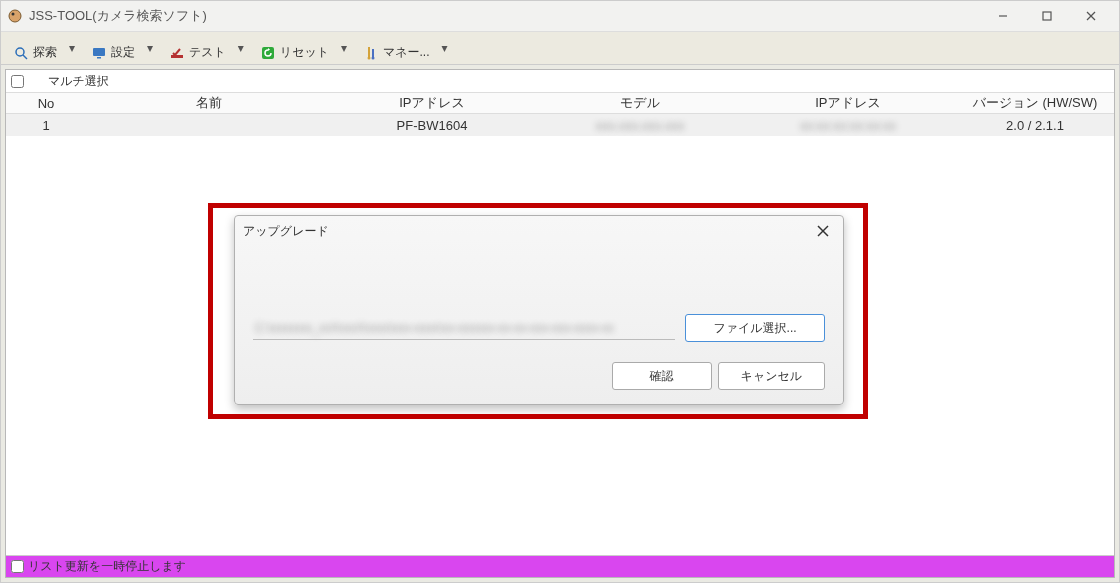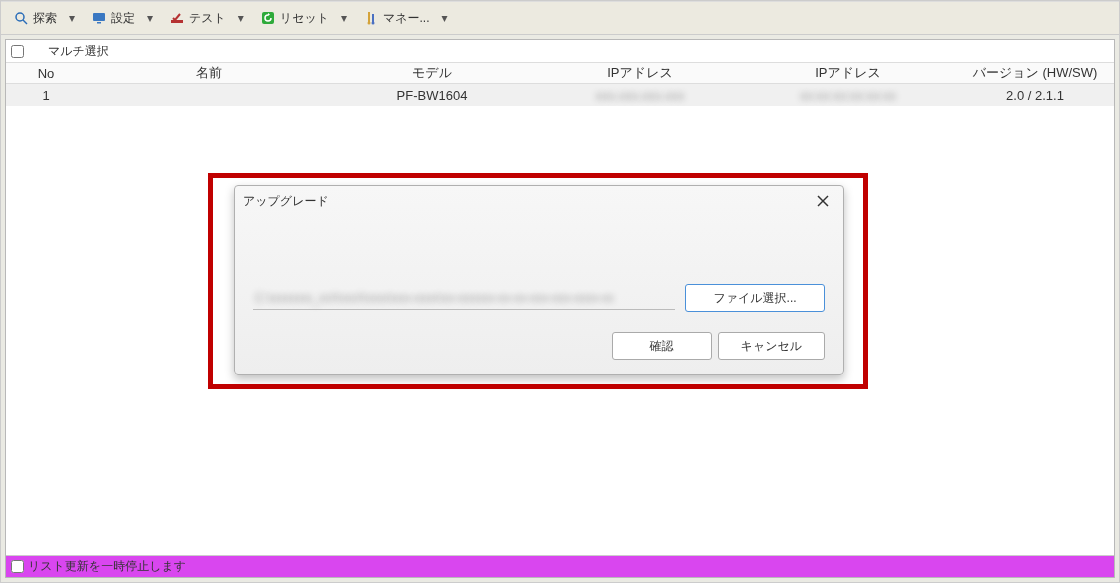--- a/index.html
+++ b/index.html
@@ -47,21 +47,21 @@
       display: flex;
       align-items: center;
       height: 34px;
       background: #eceae0;
       border-top: 1px solid #ddd;
       border-bottom: 1px solid #ccc;
       padding: 0 6px;
     }
     .tool-item {
       display: flex;
-      align-items: center;
+      align-items: flex-end;
       height: 26px;
       padding: 0 6px;
       margin-right: 2px;
       cursor: default;
       color: #333;
     }
     .tool-item .ico { width:16px; height:16px; margin-right:4px; display:flex; align-items:center; justify-content:center; }
     .tool-arrow {
       width: 14px; display: flex; align-items:center; justify-content:center;
       margin-right: 6px; color:#555;
@@ -188,20 +188,47 @@
       border-top: 1px solid #ccc;
       background: #d946ef;
     }
     .status-row input { margin-right: 4px; }
   </style>
 </head>
 <body>
 
 <div class="window">
 
+  <div class="title-bar">
+    <span class="app-icon">
+      <svg width="16" height="16" viewBox="0 0 16 16">
+          <circle cx="8" cy="8" r="6" fill="#d9a36a" stroke="#7a5a30"></circle>
+          <circle cx="6" cy="6" r="1.5" fill="#333"></circle>
+        </svg>
+    </span>
+    <span class="title">JSS-TOOL(カメラ検索ソフト)</span>
+    <div class="win-controls">
+      <div class="win-btn">
+          <svg width="10" height="10">
+            <line x1="1" y1="5" x2="9" y2="5" stroke="#555" stroke-width="1.2"></line>
+          </svg>
+        </div>
+      <div class="win-btn">
+          <svg width="10" height="10">
+            <rect x="1" y="1" width="8" height="8" fill="none" stroke="#555" stroke-width="1.2"></rect>
+          </svg>
+        </div>
+      <div class="win-btn close">
+          <svg width="10" height="10">
+            <line x1="1" y1="1" x2="9" y2="9" stroke="#555" stroke-width="1.2"></line>
+            <line x1="9" y1="1" x2="1" y2="9" stroke="#555" stroke-width="1.2"></line>
+          </svg>
+        </div>
+    </div>
+  </div>
 
   <div class="toolbar">
     <div class="tool-item">
       <span class="ico">
           <svg width="16" height="16">
             <circle cx="7" cy="7" r="4" fill="none" stroke="#2a6db8" stroke-width="1.5"></circle>
             <line x1="10" y1="10" x2="14" y2="14" stroke="#2a6db8" stroke-width="1.5"></line>
           </svg>
         </span>
       <span>探索</span>
@@ -258,22 +285,22 @@
 
   <div class="content">
     <div class="checkbox-row">
       <input type="checkbox" style="">
       <span>マルチ選択</span>
     </div>
 
     <div class="table-header">
       <div class="col no">No</div>
       <div class="col name">名前</div>
+      <div class="col ip">IPアドレス</div>
       <div class="col model">モデル</div>
-      <div class="col ip">IPアドレス</div>
       <div class="col mac">IPアドレス</div>
       <div class="col ver">バージョン (HW/SW)</div>
     </div>
 
     <div class="table-body">
       <div class="table-row">
         <div class="col no">1</div>
         <div class="col name"></div>
         <div class="col model">PF-BW1604</div>
         <div class="col ip blur">xxx.xxx.xxx.xxx</div>

